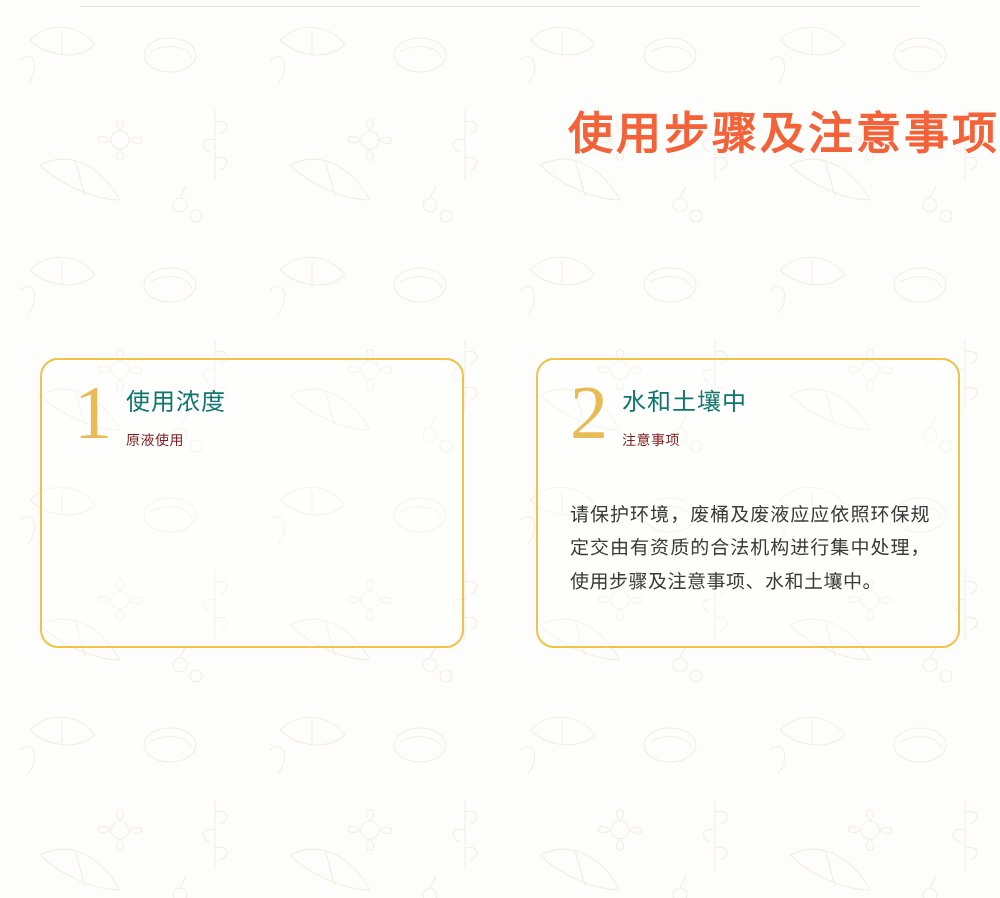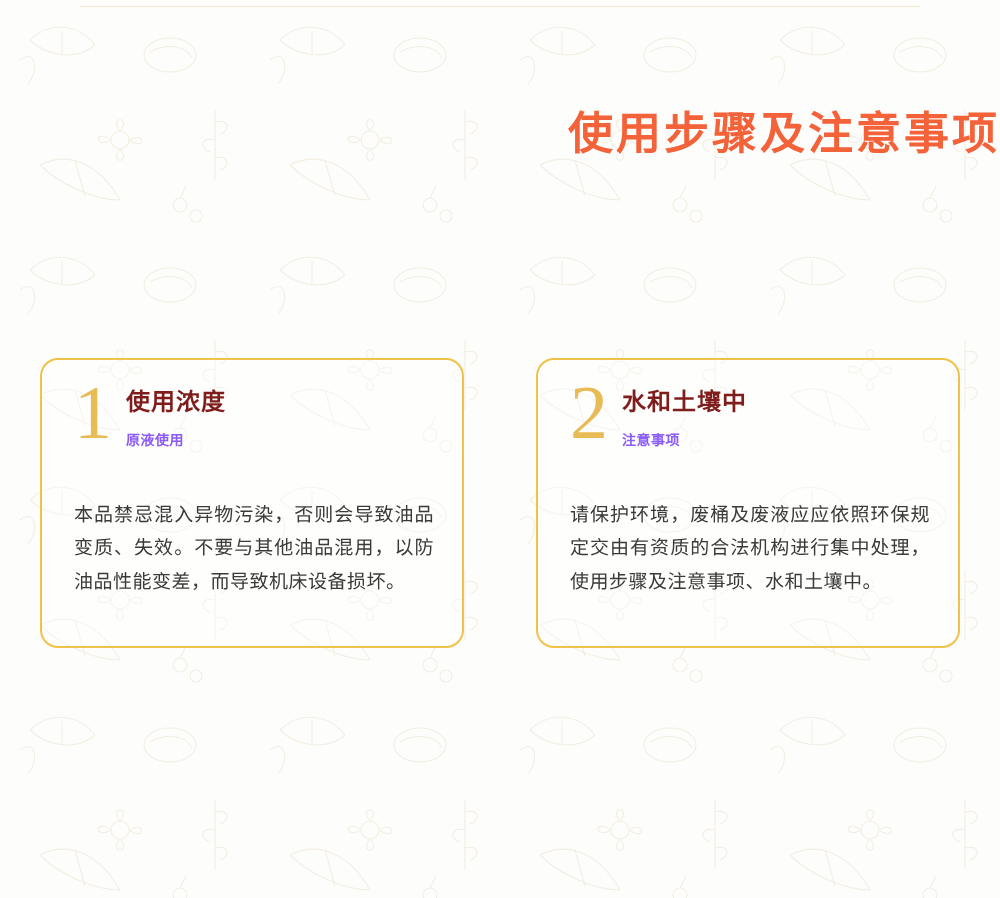--- a/index.html
+++ b/index.html
@@ -90,31 +90,30 @@
     width: 52px;
     flex: 0 0 52px;
     text-align: left;
     margin-top: -6px;
   }
   .card-head-text {
     padding-top: 4px;
   }
   .card-title {
     font-size: 24px;
-    font-weight: bold;
-    color: #7f1d1d;
+    font-weight: normal;
+    color: #0f766e;
     letter-spacing: 1px;
     line-height: 1.2;
   }
   .card-subtitle {
     margin-top: 12px;
     font-size: 14px;
-    color: #8b5cf6;
+    color: #7f1d1d;
     letter-spacing: 0.5px;
-    font-weight: bold;
   }
   .card-body {
     margin-top: 22px;
     font-size: 19px;
     line-height: 1.75;
     color: #3a3a3a;
     letter-spacing: 0.5px;
     text-align: justify;
   }
   .card-left .card-body { padding-right: 0; }
@@ -170,21 +169,20 @@
 <div class="cards">
 
   <div class="card card-left">
     <div class="card-head">
       <div class="card-number">1</div>
       <div class="card-head-text">
         <div class="card-title">使用浓度</div>
         <div class="card-subtitle">原液使用</div>
       </div>
     </div>
-    <div class="card-body">本品禁忌混入异物污染，否则会导致油品变质、失效。不要与其他油品混用，以防油品性能变差，而导致机床设备损坏。</div>
   </div>
 
   <div class="card card-right">
     <div class="card-head">
       <div class="card-number">2</div>
       <div class="card-head-text">
         <div class="card-title">水和土壤中</div>
         <div class="card-subtitle">注意事项</div>
       </div>
     </div>

